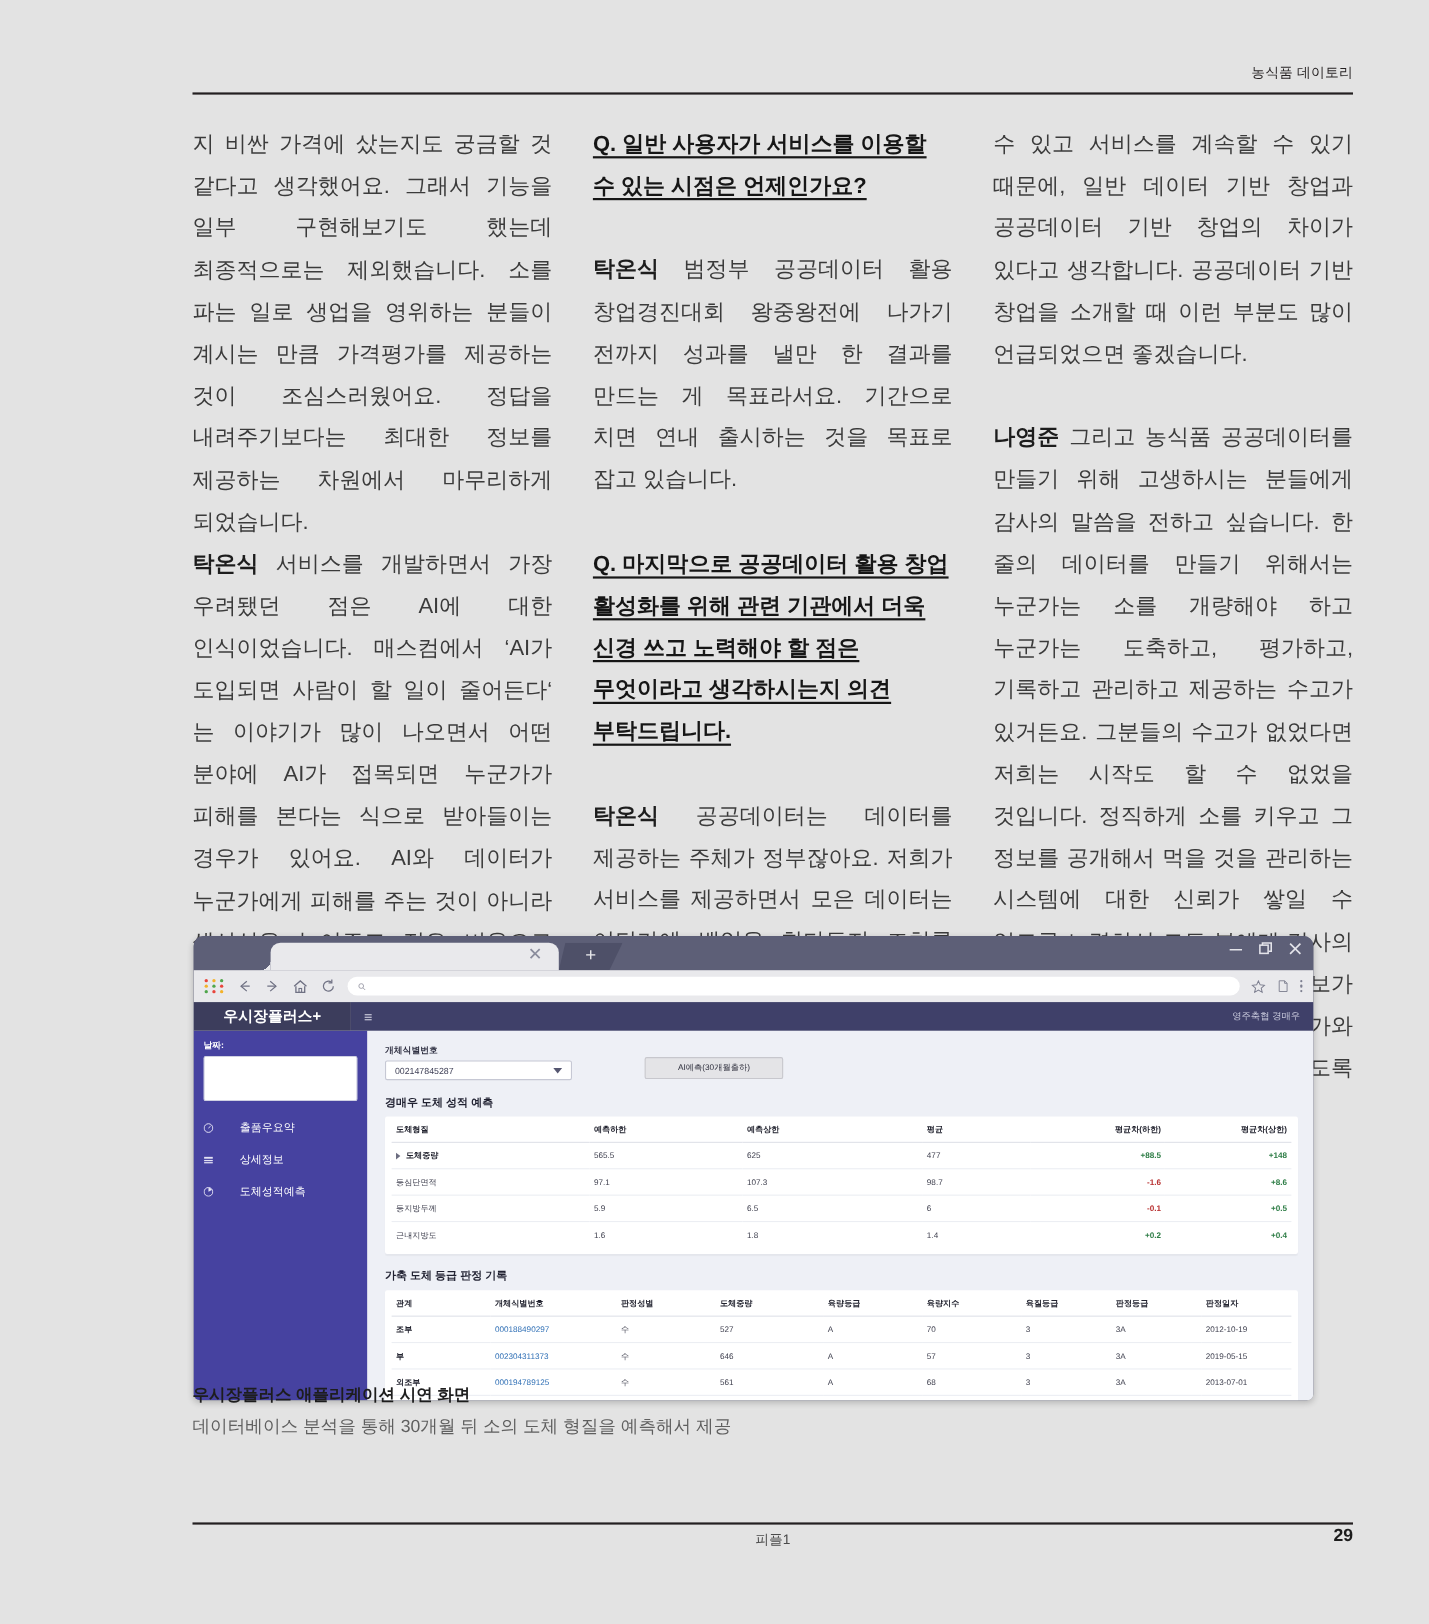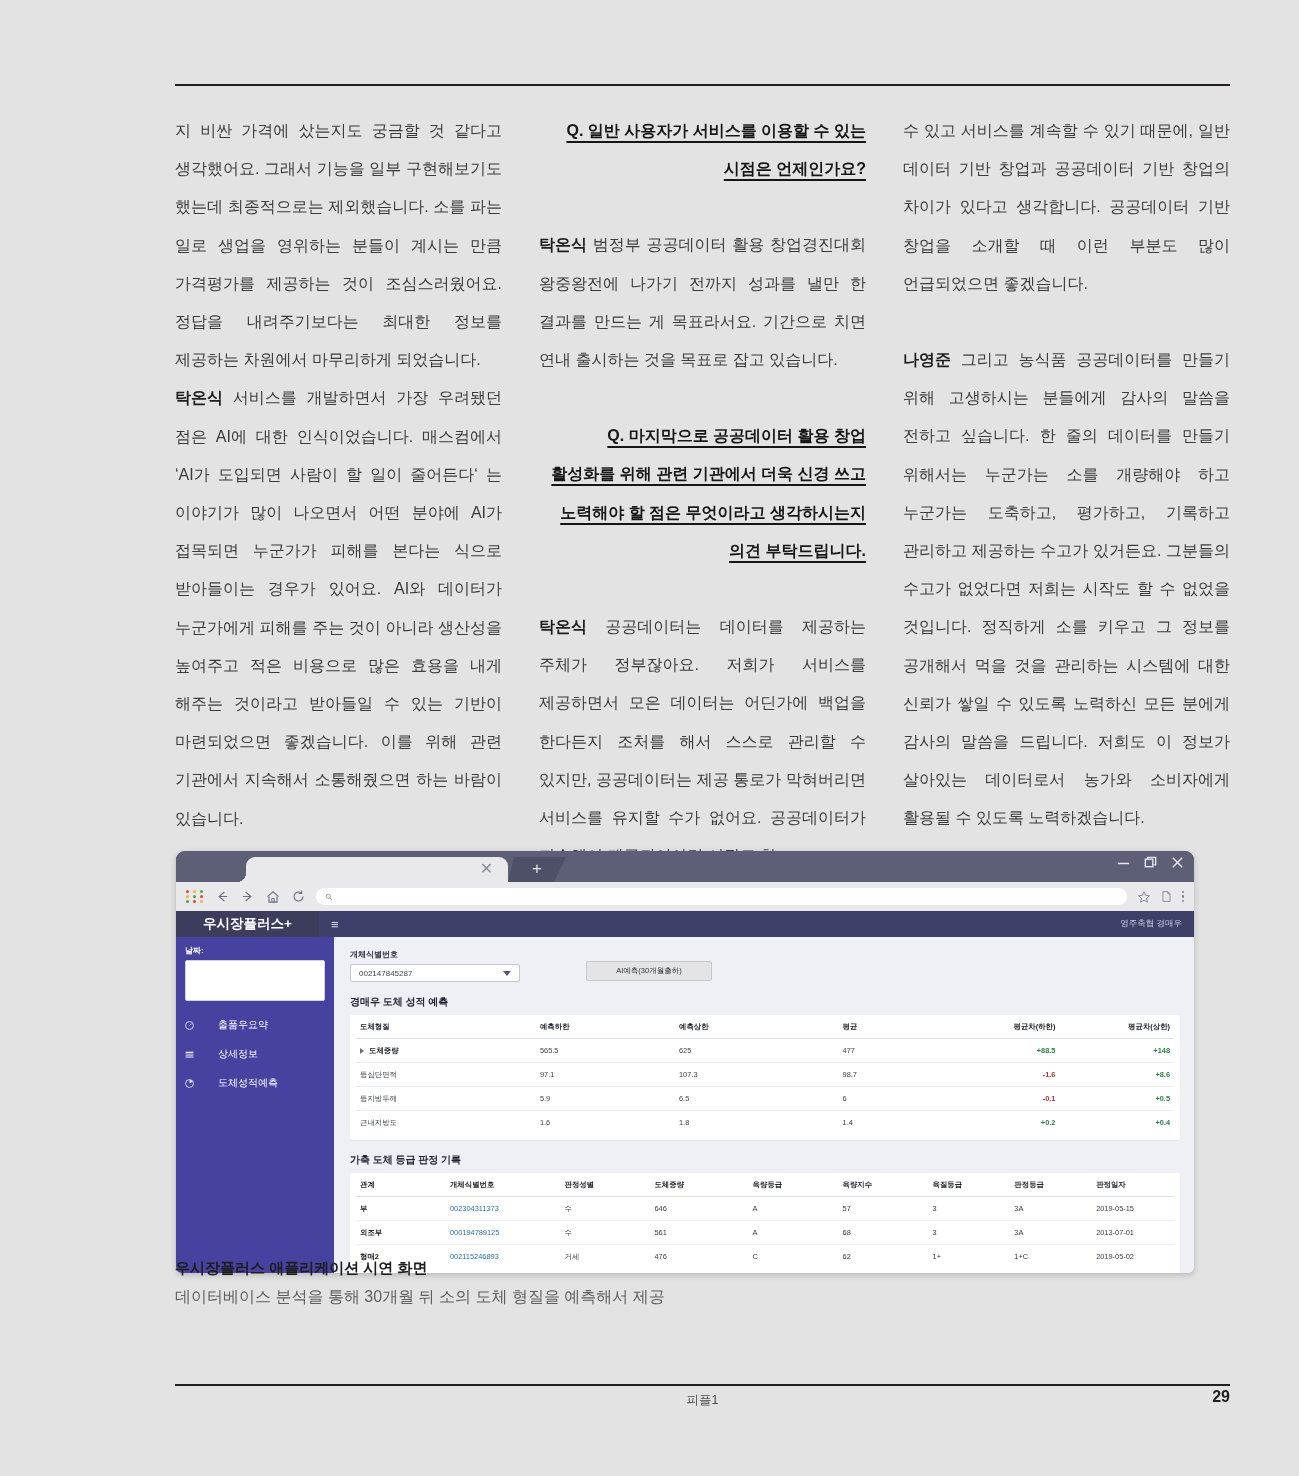--- a/index.html
+++ b/index.html
@@ -45,21 +45,21 @@
   
   .cols {
     position: absolute;
     left: 175px; top: 112px;
     width: 1055px;
     display: flex;
     gap: 37px;
   }
   .col {
     width: 327px;
-    font-size: 16px;
+    font-size: 20px;
     line-height: 38.2px;
     color: #3b3b3b;
     text-align: justify;
     text-justify: inter-character;
     word-break: keep-all;
   }
   .col p {
     margin: 0;
   }
   .col p.gap-before {
@@ -69,21 +69,21 @@
     font-weight: bold;
     color: #1d1d1d;
   }
   .qhead {
     font-weight: bold;
     color: #161616;
     text-decoration: underline;
     text-underline-offset: 5px;
     text-decoration-thickness: 1.6px;
     line-height: 38.2px;
-    text-align: right;
+    text-align: left;
   }
 
   
   .figure {
     position: absolute;
     left: 176px; top: 851px;
     width: 1018px;
     height: 422px;
   }
   .browser {
@@ -427,20 +427,21 @@
     font-size: 16px;
     font-weight: bold;
     color: #1d1d1d;
   }
 </style>
 </head>
 <body>
 
 <div class="page">
 
+  <div class="runhead">농식품 데이토리</div>
   <div class="rule-top"></div>
 
   <div class="cols">
 
     <div class="col">
       <p>지 비싼 가격에 샀는지도 궁금할 것 같다고 생각했어요. 그래서 기능을 일부 구현해보기도 했는데 최종적으로는 제외했습니다. 소를 파는 일로 생업을 영위하는 분들이 계시는 만큼 가격평가를 제공하는 것이 조심스러웠어요. 정답을 내려주기보다는 최대한 정보를 제공하는 차원에서 마무리하게 되었습니다.</p>
       <p><span class="speaker">탁온식</span><span> 서비스를 개발하면서 가장 우려됐던 점은 AI에 대한 인식이었습니다. 매스컴에서 ‘AI가 도입되면 사람이 할 일이 줄어든다‘ 는 이야기가 많이 나오면서 어떤 분야에 AI가 접목되면 누군가가 피해를 본다는 식으로 받아들이는 경우가 있어요. AI와 데이터가 누군가에게 피해를 주는 것이 아니라 생산성을 높여주고 적은 비용으로 많은 효용을 내게 해주는 것이라고 받아들일 수 있는 기반이 마련되었으면 좋겠습니다. 이를 위해 관련 기관에서 지속해서 소통해줬으면 하는 바람이 있습니다.</span></p>
     </div>
 
     <div class="col">
@@ -644,20 +645,31 @@
                   <th style="width:12%">도체중량</th>
                   <th style="width:11%">육량등급</th>
                   <th style="width:11%">육량지수</th>
                   <th style="width:10%">육질등급</th>
                   <th style="width:10%">판정등급</th>
                   <th style="width:10%">판정일자</th>
                 </tr>
               </thead>
               <tbody>
                 <tr>
+                  <td class="bold-cell">조부</td>
+                  <td class="link-id">000188490297</td>
+                  <td>수</td>
+                  <td>527</td>
+                  <td>A</td>
+                  <td>70</td>
+                  <td>3</td>
+                  <td>3A</td>
+                  <td>2012-10-19</td>
+                </tr>
+                <tr>
                   <td class="bold-cell">부</td>
                   <td class="link-id">002304311373</td>
                   <td>수</td>
                   <td>646</td>
                   <td>A</td>
                   <td>57</td>
                   <td>3</td>
                   <td>3A</td>
                   <td>2019-05-15</td>
                 </tr>

